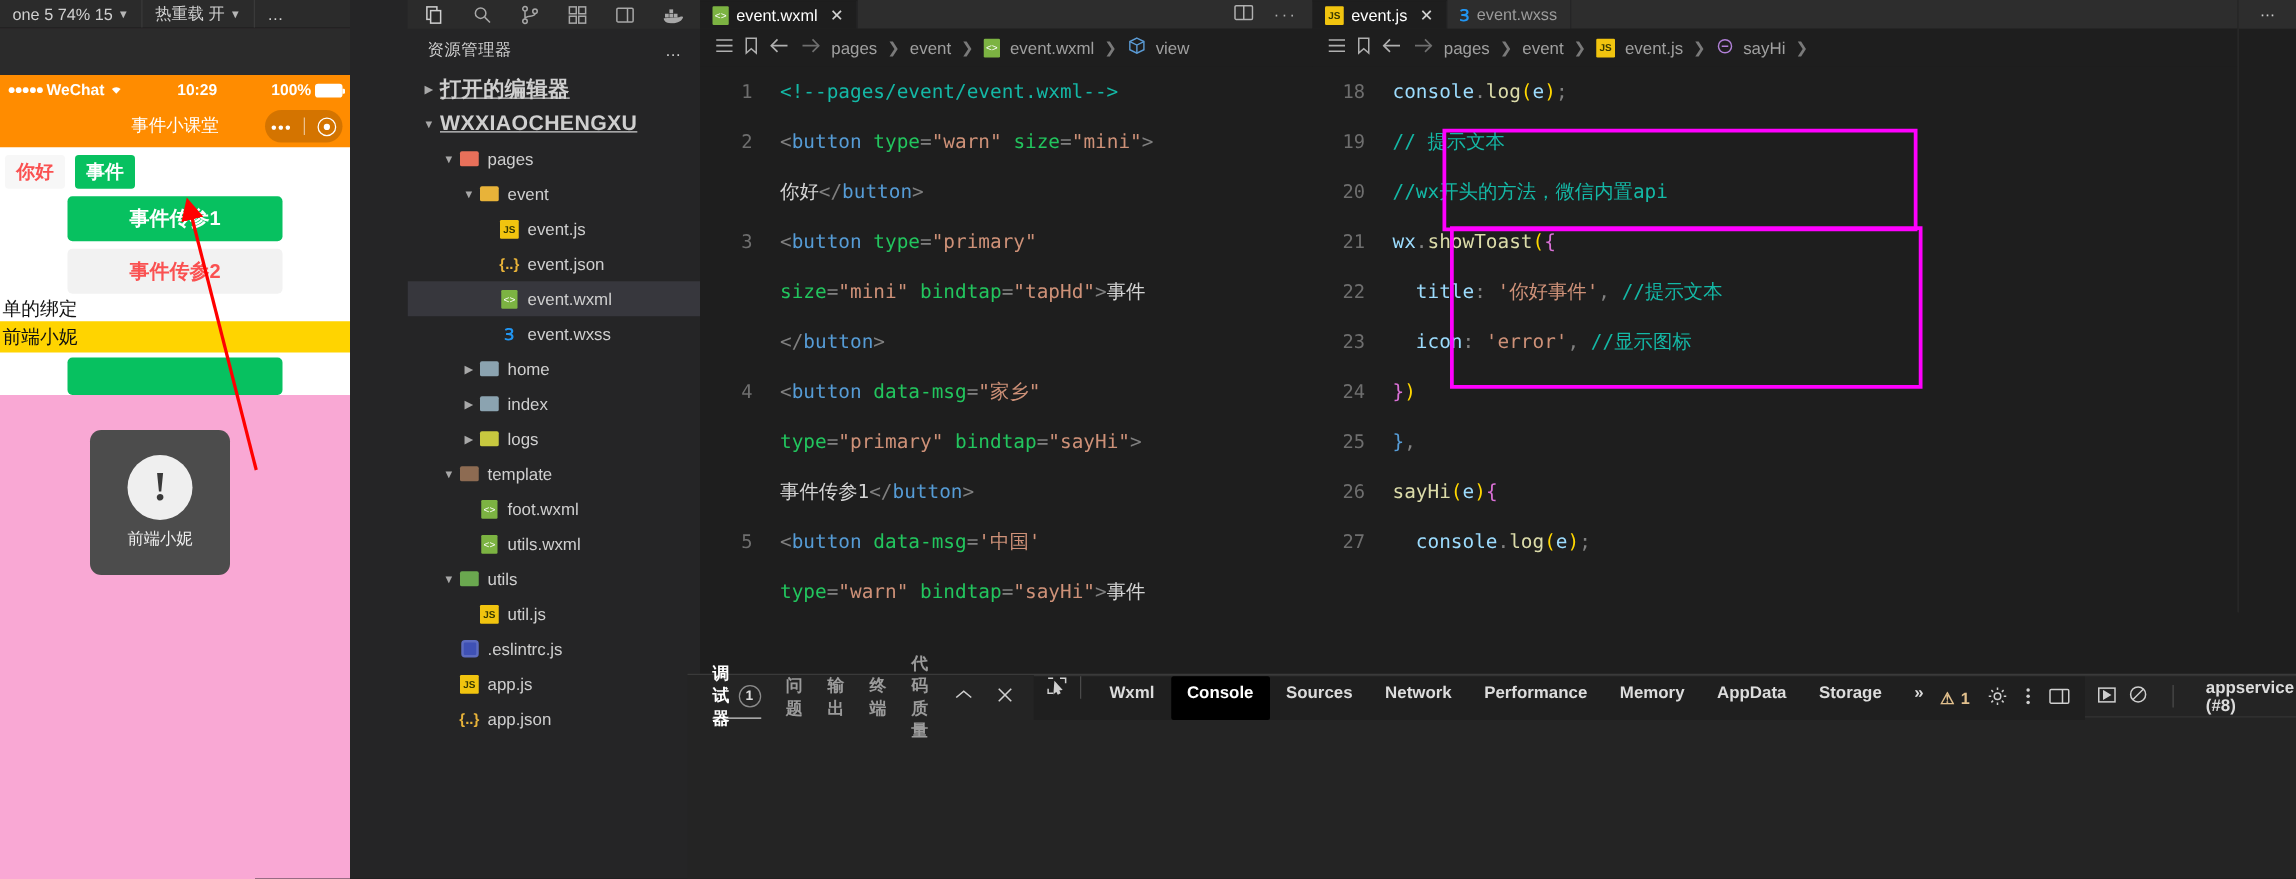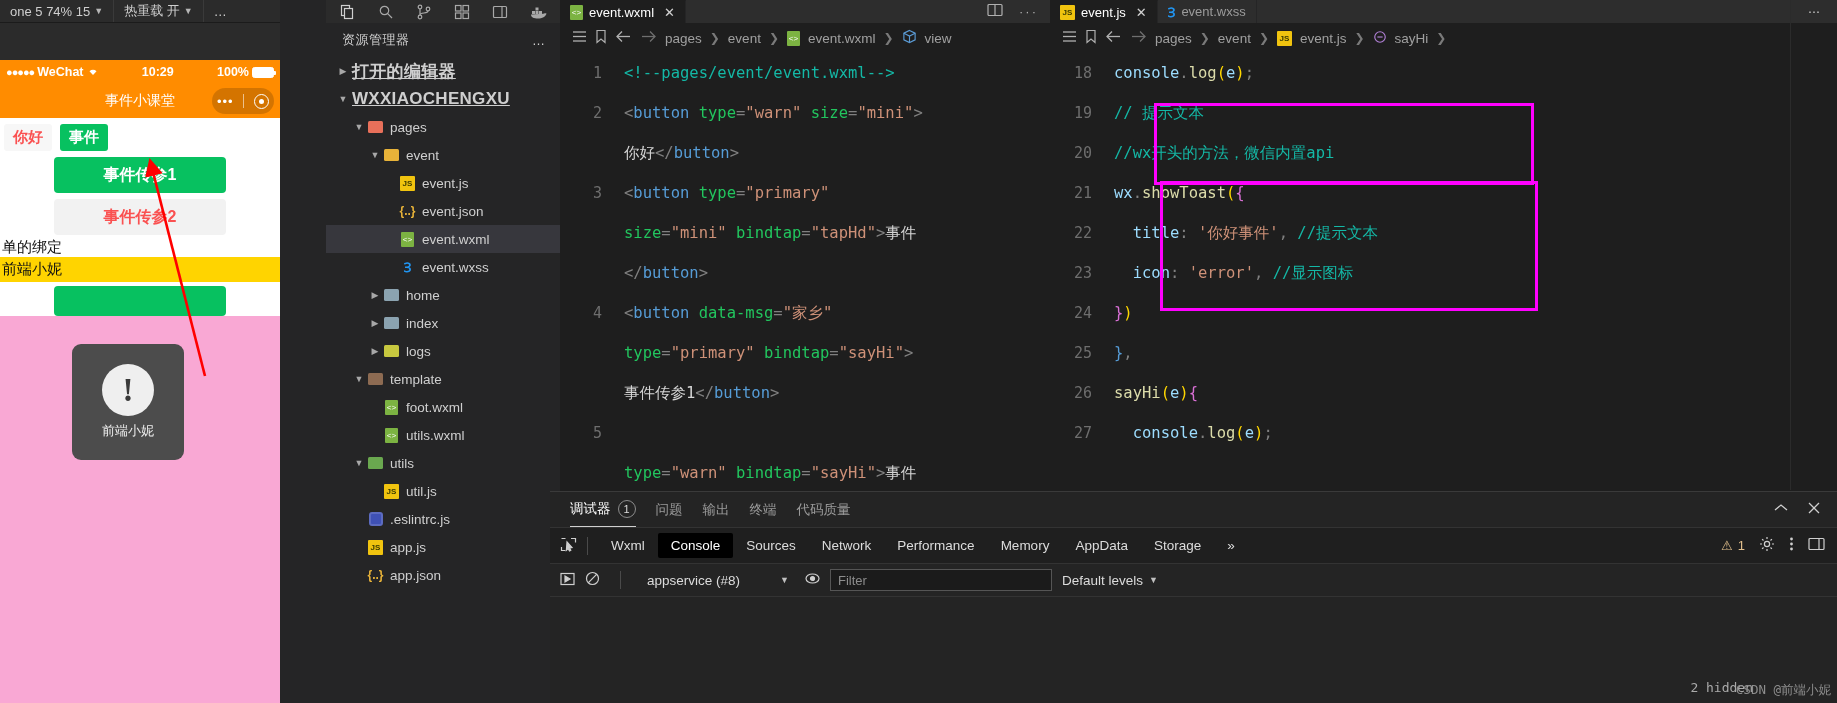--- a/index.html
+++ b/index.html
@@ -138,34 +138,34 @@
   .gut{ width:56px; flex:0 0 56px; text-align:right; padding-right:14px; color:#6e6e6e; font-size:15px;}
   .ctext{ white-space:pre; padding-left:8px;}
   .t-tag{color:#569cd6;} .t-attr{color:#22c55e;} .t-str{color:#ce9178;}
   .t-cmt{color:#14b8a6;} .t-txt{color:#d4d4d4;} .t-punc{color:#808080;} .t-fn{color:#dcdcaa;} .t-obj{color:#9cdcfe;} .t-par{color:#ffd700;} .t-par2{color:#da70d6;}
 
   
   .mbox{ position:absolute; border:3px solid #ff00ff; pointer-events:none; }
 
   
   .devtools{
-    position:absolute; left:550px; right:0; bottom:0; height:212px;
+    position:absolute; left:550px; right:0; bottom:0; height:164px;
     background:#242424; border-top:1px solid #3a3a3a;
-    display:flex; flex-direction:column; z-index:5;
+    display:flex; flex-direction:row; z-index:5;font-weight:bold;
   }
   .dt-row1{ height:35px; display:flex; align-items:center; padding:0 0 0 20px; gap:20px; position:relative;}
   .dt-tab{ color:#9b9b9b; font-size:13.5px; display:flex; align-items:center; gap:7px; height:100%; }
   .dt-tab.active{ color:#fff; border-bottom:1px solid #cfcfcf;}
   .dt-count{
     min-width:18px;height:18px;border-radius:9px;border:1px solid #8c8c8c;
     display:inline-flex;align-items:center;justify-content:center;font-size:11px;color:#ddd;
   }
   .dt-row1-right{ margin-left:auto; display:flex; align-items:center; gap:18px; padding-right:16px; color:#cfcfcf;}
   .dt-row2{
-    height:36px; background:#1f1f1f; display:flex; align-items:center;
+    height:36px; background:#1f1f1f; display:flex; 
     gap:0; padding-left:10px; border-top:1px solid #333;
   }
   .dt-sep{ width:1px; height:18px; background:#4a4a4a; margin:0 10px;}
   .dt-ptab{ padding:5px 13px; color:#dcdcdc; font-size:13.5px; border-radius:2px;}
   .dt-ptab.active{ background:#000; color:#fff;}
   .dt-right{ margin-left:auto; display:flex; align-items:center; gap:14px; padding-right:12px;}
   .warn-pill{ display:flex; align-items:center; gap:5px; color:#e2c08d; font-size:13px;}
   .dt-row3{
     height:34px; background:#242424; display:flex; align-items:center;
     gap:10px; padding-left:10px; border-top:1px solid #333; border-bottom:1px solid #333;
@@ -555,20 +555,21 @@
         <div class="cl">
           <span class="gut"></span>
           <span class="ctext"><span class="t-attr">type</span><span class="t-punc">=</span><span class="t-str">"primary"</span><span class="t-txt"> </span><span class="t-attr">bindtap</span><span class="t-punc">=</span><span class="t-str">"sayHi"</span><span class="t-punc">&gt;</span></span>
         </div>
         <div class="cl">
           <span class="gut"></span>
           <span class="ctext"><span class="t-txt">事件传参1</span><span class="t-punc">&lt;/</span><span class="t-tag">button</span><span class="t-punc">&gt;</span></span>
         </div>
         <div class="cl">
           <span class="gut">5</span>
+          <span class="ctext"><span class="t-punc">&lt;</span><span class="t-tag">button</span><span class="t-txt"> </span><span class="t-attr">data-msg</span><span class="t-punc">=</span><span class="t-str">'中国'</span></span>
         </div>
         <div class="cl">
           <span class="gut"></span>
           <span class="ctext"><span class="t-attr">type</span><span class="t-punc">=</span><span class="t-str">"warn"</span><span class="t-txt"> </span><span class="t-attr">bindtap</span><span class="t-punc">=</span><span class="t-str">"sayHi"</span><span class="t-punc">&gt;</span><span class="t-txt">事件</span></span>
         </div>
       </div>
   </div>
 
   <div class="editor-pane" style="flex:1 1 auto;">
     <div class="tabstrip">

